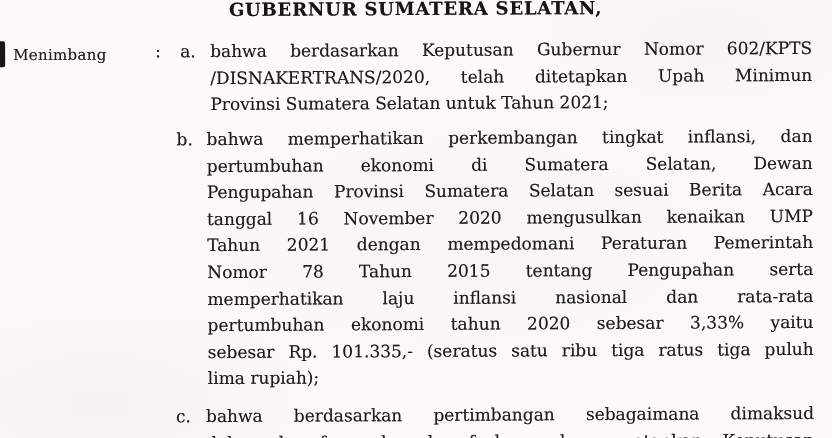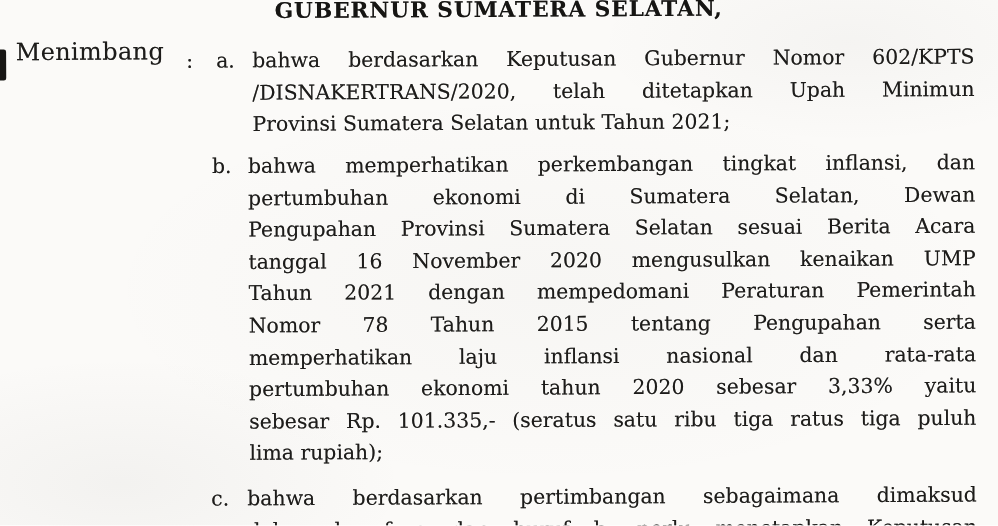--- a/index.html
+++ b/index.html
@@ -21,22 +21,22 @@
     transform-origin:50% 50%;
   }
   .title{
     position:absolute;top:-2px;left:230px;
     font-size:18px;font-weight:700;
     letter-spacing:0.8px;white-space:nowrap;
     color:#161513;
     text-shadow:0 0 0.5px rgba(20,20,20,0.55);
   }
   .lbl{
-    position:absolute;left:14px;top:29px;
-    font-size:20px;letter-spacing:0.3px;
+    position:absolute;left:14px;top:44px;
+    font-size:15px;letter-spacing:0.3px;
     text-shadow:0 0 0.4px rgba(20,20,20,0.5);
     text-align:right;
   }
   .colon{
     position:absolute;left:156px;top:40px;
     font-size:17px;
     text-shadow:0 0 0.4px rgba(20,20,20,0.5);
   }
   .item{
     position:absolute;

